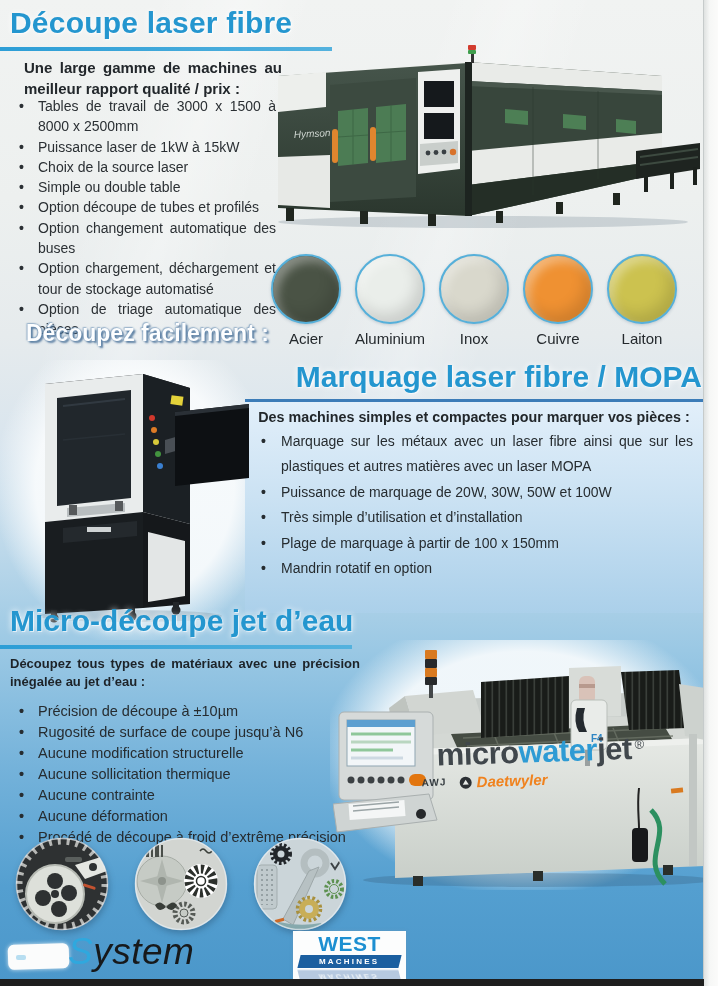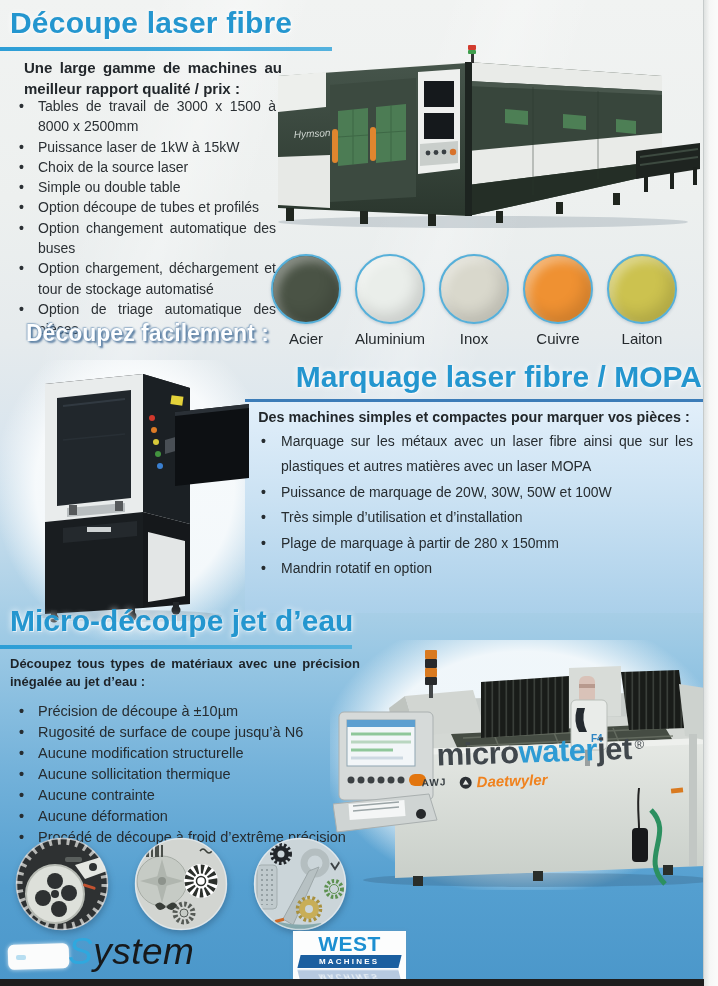--- a/index.html
+++ b/index.html
@@ -226,21 +226,21 @@
     </div>
 
   <div class="abs h-blue" id="title2">Marquage laser fibre / MOPA</div>
   <div class="abs" id="panel2">
     <p class="intro">Des machines simples et compactes pour marquer vos pièces :</p>
     <ul class="blist" id="list2">
 
     <li class="bitem">Marquage sur les métaux avec un laser fibre ainsi que sur les plastiques et autres matières avec un laser MOPA</li>
         <li class="bitem">Puissance de marquage de 20W, 30W, 50W et 100W</li>
         <li class="bitem">Très simple d’utilisation et d’installation</li>
-        <li class="bitem">Plage de marquage à partir de 280 x 150mm</li>
+        <li class="bitem">Plage de marquage à partir de 100 x 150mm</li>
         <li class="bitem">Mandrin rotatif en option</li>
       </ul>
   </div>
 
   <div class="abs" id="marker">
     <svg viewBox="0 0 228 262" width="228" height="262">
       <ellipse cx="105" cy="254" rx="92" ry="6" fill="rgba(70,95,115,.22)"></ellipse>
 
       <polygon points="20,22 118,12 165,26 62,38" fill="#14171a"></polygon>
 

